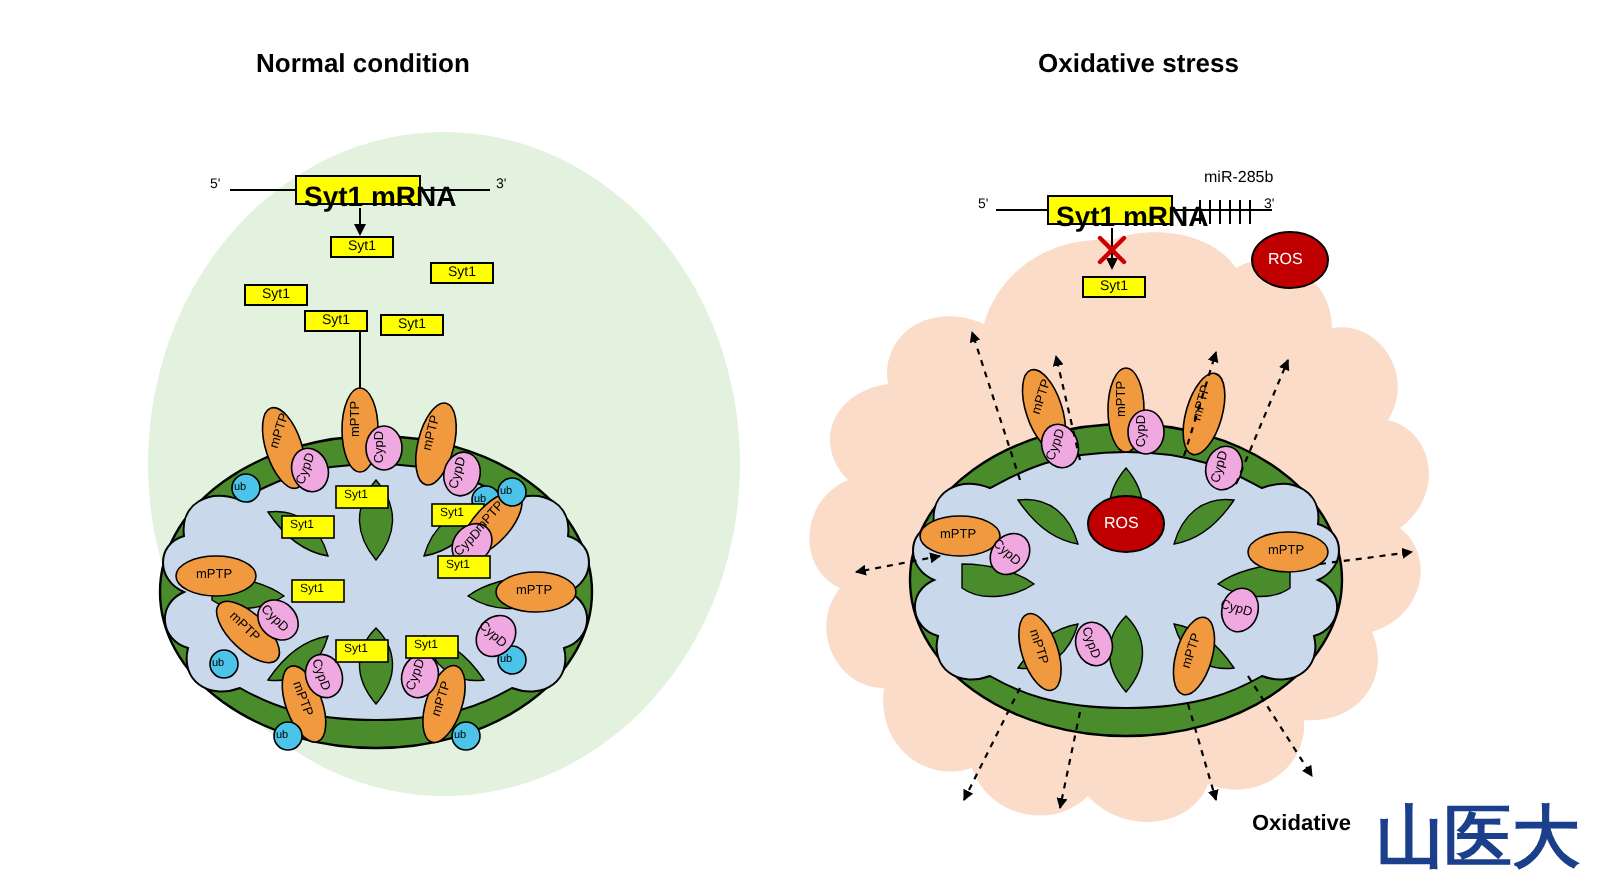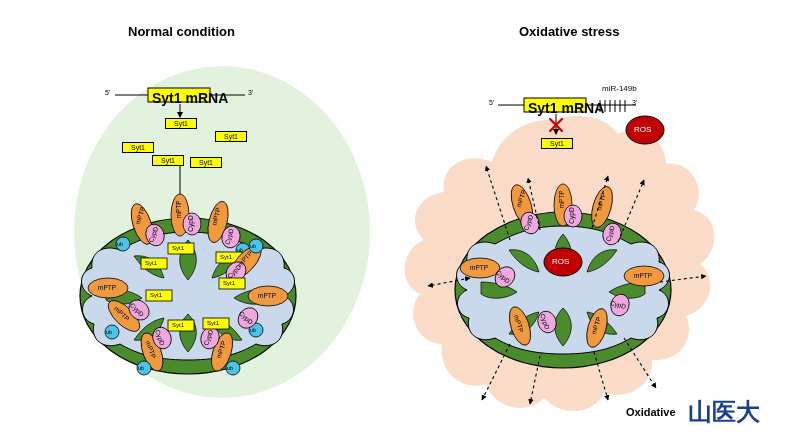--- a/index.html
+++ b/index.html
@@ -85,21 +85,21 @@
   }
   .bottom-text{
     position:absolute;
     font-size:11px;
     font-weight:bold;
     color:#000;
     white-space:nowrap;
   }
   .watermark{
     position:absolute;
-    font-size:24px;
+    font-size:34px;
     font-weight:bold;
     color:#1b3f8b;
     white-space:nowrap;
     font-family:"DejaVu Sans", sans-serif;
   }
 </style>
 </head>
 <body>
 
 <div id="root">
@@ -348,21 +348,21 @@
   <div class="ub-lbl" style="left:237px;top:247px;">ub</div>
   <div class="ub-lbl" style="left:250px;top:243px;">ub</div>
   <div class="ub-lbl" style="left:106px;top:329px;">ub</div>
   <div class="ub-lbl" style="left:138px;top:365px;">ub</div>
   <div class="ub-lbl" style="left:227px;top:365px;">ub</div>
   <div class="ub-lbl" style="left:250px;top:327px;">ub</div>
 
   <div class="end-label" style="left:489px;top:99px;">5'</div>
   <div class="end-label" style="left:632px;top:99px;">3'</div>
   <div class="mrna-label" style="left:528px;top:100px;">Syt1 mRNA</div>
-  <div class="mir-label" style="left:602px;top:84px;">miR-149b</div>
+  <div class="mir-label" style="left:602px;top:84px;">miR-285b</div>
   <div class="ros-label" style="left:634px;top:125px;">ROS</div>
   <div class="ros-label" style="left:552px;top:257px;">ROS</div>
 
   <div class="box-syt1" style="left:541px;top:138px;width:30px;">Syt1</div>
 
   <div class="mptp-lbl" style="left:512px;top:195px;transform:rotate(-72deg);">mPTP</div>
   <div class="mptp-lbl" style="left:552px;top:196px;transform:rotate(-90deg);">mPTP</div>
   <div class="mptp-lbl" style="left:592px;top:198px;transform:rotate(-74deg);">mPTP</div>
   <div class="mptp-lbl" style="left:470px;top:264px;">mPTP</div>
   <div class="mptp-lbl" style="left:634px;top:272px;">mPTP</div>

